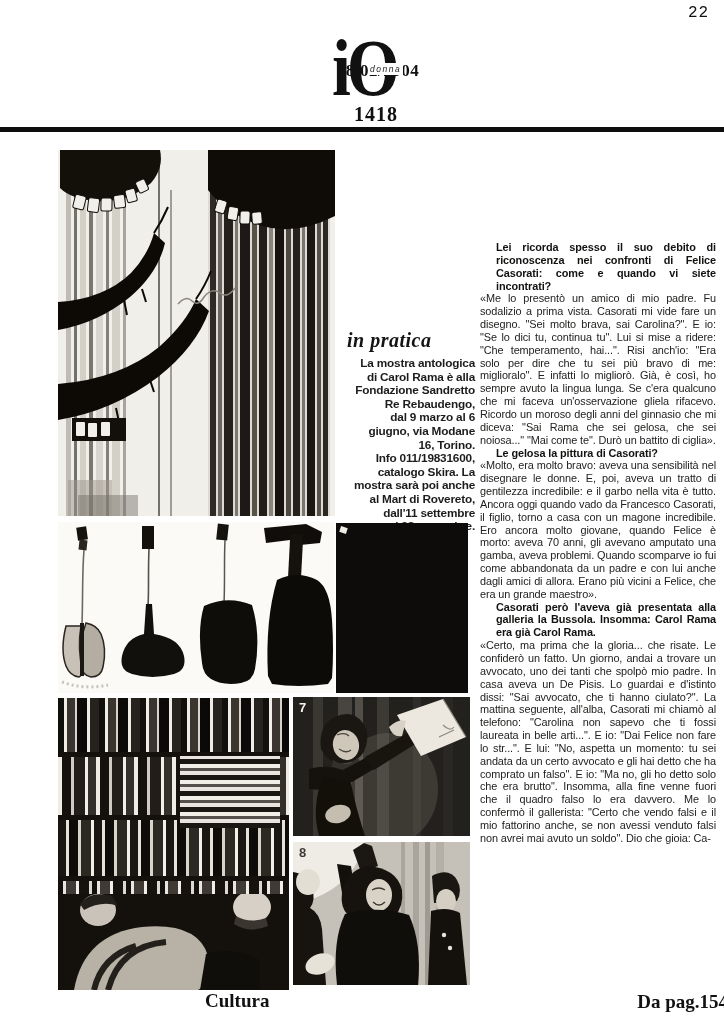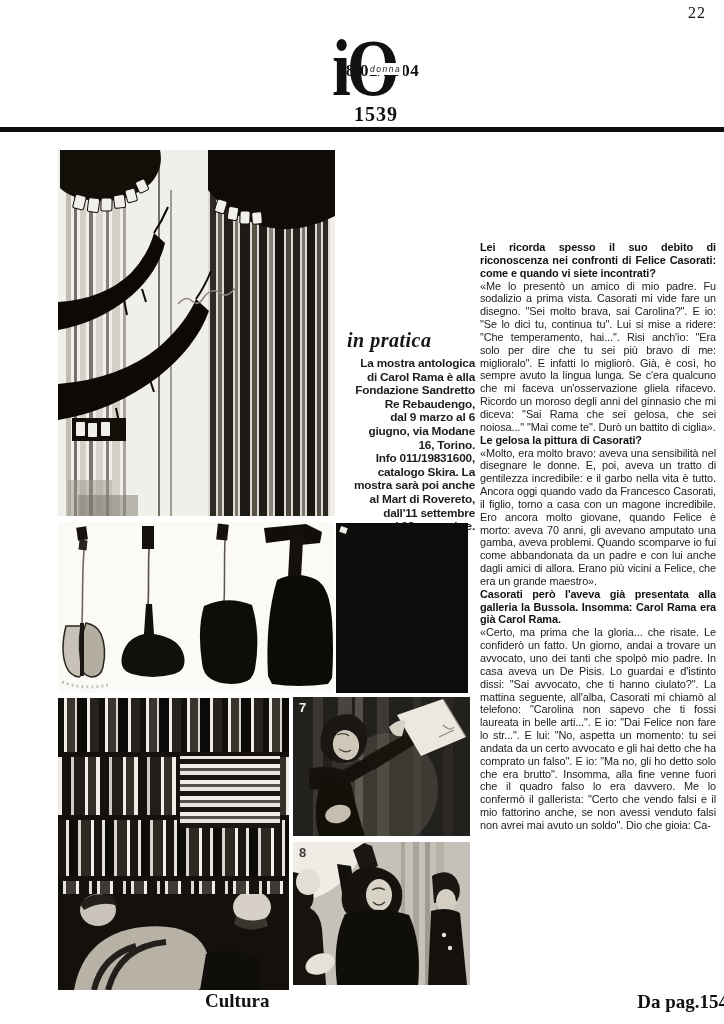--- a/index.html
+++ b/index.html
@@ -1,21 +1,21 @@
 <!DOCTYPE html>
 <html><head>
 <meta charset="utf-8">
 <style>
   html,body{margin:0;padding:0;background:#e9e9e9;}
   .page{position:relative;width:724px;height:1024px;background:#ffffff;margin:0 auto;overflow:hidden;
         font-family:"Liberation Serif",serif;color:#111;}
   .abs{position:absolute;}
 
   
-  .page-number{left:688px;top:4px;font-size:16px;letter-spacing:1px;}
+  .page-number{left:688px;top:4px;font-size:16px;letter-spacing:1px;font-family:Liberation Mono, monospace;}
   .issue-date{left:328px;top:16px;width:100px;text-align:center;font-weight:bold;font-size:17px;letter-spacing:.5px;margin-top:45px;}
   .logo-wrap{left:332px;top:36px;width:90px;height:70px;}
   .logo-text{display:inline-block;font-weight:bold;font-size:80px;line-height:64px;letter-spacing:-5px;
              transform:scaleX(.85);transform-origin:left top;}
   .logo-donna{position:absolute;left:36px;top:27px;background:#fff;font-family:"Liberation Sans",sans-serif;
               font-size:8.5px;letter-spacing:1.5px;padding:1px 2px;color:#1a1a1a;font-style:italic;}
   .issue-number{left:340px;top:103px;width:72px;text-align:center;font-weight:bold;font-size:20px;letter-spacing:1px;}
   .header-rule{left:0;top:127px;width:724px;height:5px;background:#0d0d0d;}
 
   
@@ -44,38 +44,38 @@
   
   .inpratica{left:347px;top:329px;width:128px;}
   .inpratica-heading{font-style:italic;font-weight:bold;font-size:20px;letter-spacing:.5px;color:#141414;}
   .inpratica-body{margin-top:5px;font-family:"Liberation Sans",sans-serif;font-weight:bold;font-size:11.8px;
                   line-height:13.6px;letter-spacing:-.2px;color:#1c1c1c;white-space:pre-line;text-align:right;}
 
   
   .article{left:480px;top:241px;width:236px;font-family:"Liberation Sans",sans-serif;
            font-size:10.9px;line-height:12.85px;letter-spacing:-.1px;text-align:justify;color:#232220;}
   .article p{margin:0;}
-  .article p.bold{font-weight:bold;color:#121210;}
+  .article p.bold{font-weight:bold;color:#121210;margin-left:16px;}
 
   
   .footer-section{left:205px;top:990px;width:110px;text-align:left;font-weight:bold;font-size:19px;}
   .footer-pageref{left:606px;top:991px;width:122px;text-align:right;font-weight:bold;font-size:19px;}
 </style>
 </head>
 <body>
 
 <div class="page">
 
   <div class="abs page-number">22</div>
   <div class="abs issue-date">28/02/2004</div>
   <div class="abs logo-wrap">
     <span class="logo-text">iO</span>
     <span class="logo-donna">donna</span>
   </div>
-  <div class="abs issue-number">1539</div>
+  <div class="abs issue-number">1418</div>
   <div class="abs header-rule"></div>
 
   <div class="abs art1">
     <svg width="277" height="366" viewBox="0 0 277 366">
       <rect width="277" height="366" fill="#f1efe9"></rect>
       <g>
         <rect x="8" width="5" height="366" fill="#8f897f" opacity=".5"></rect>
         <rect x="16" width="3" height="366" fill="#4a453f" opacity=".75"></rect>
         <rect x="22" width="6" height="366" fill="#8f897f" opacity=".3"></rect>
         <rect x="31" width="4" height="366" fill="#3a352f" opacity=".65"></rect>

